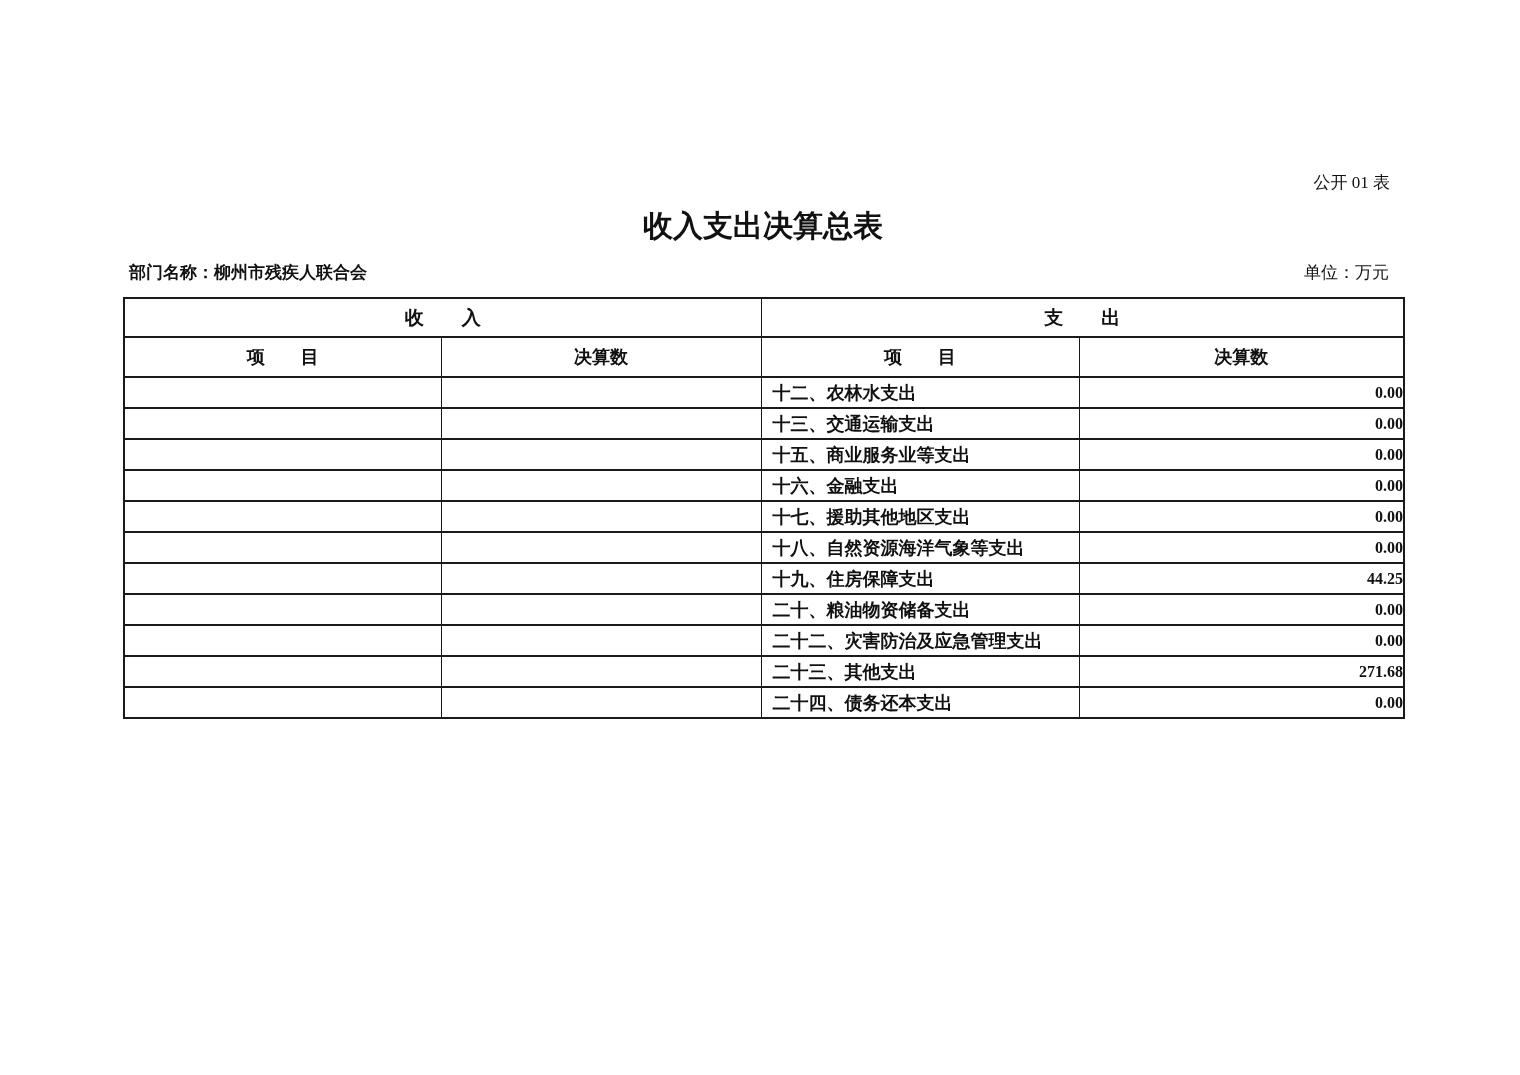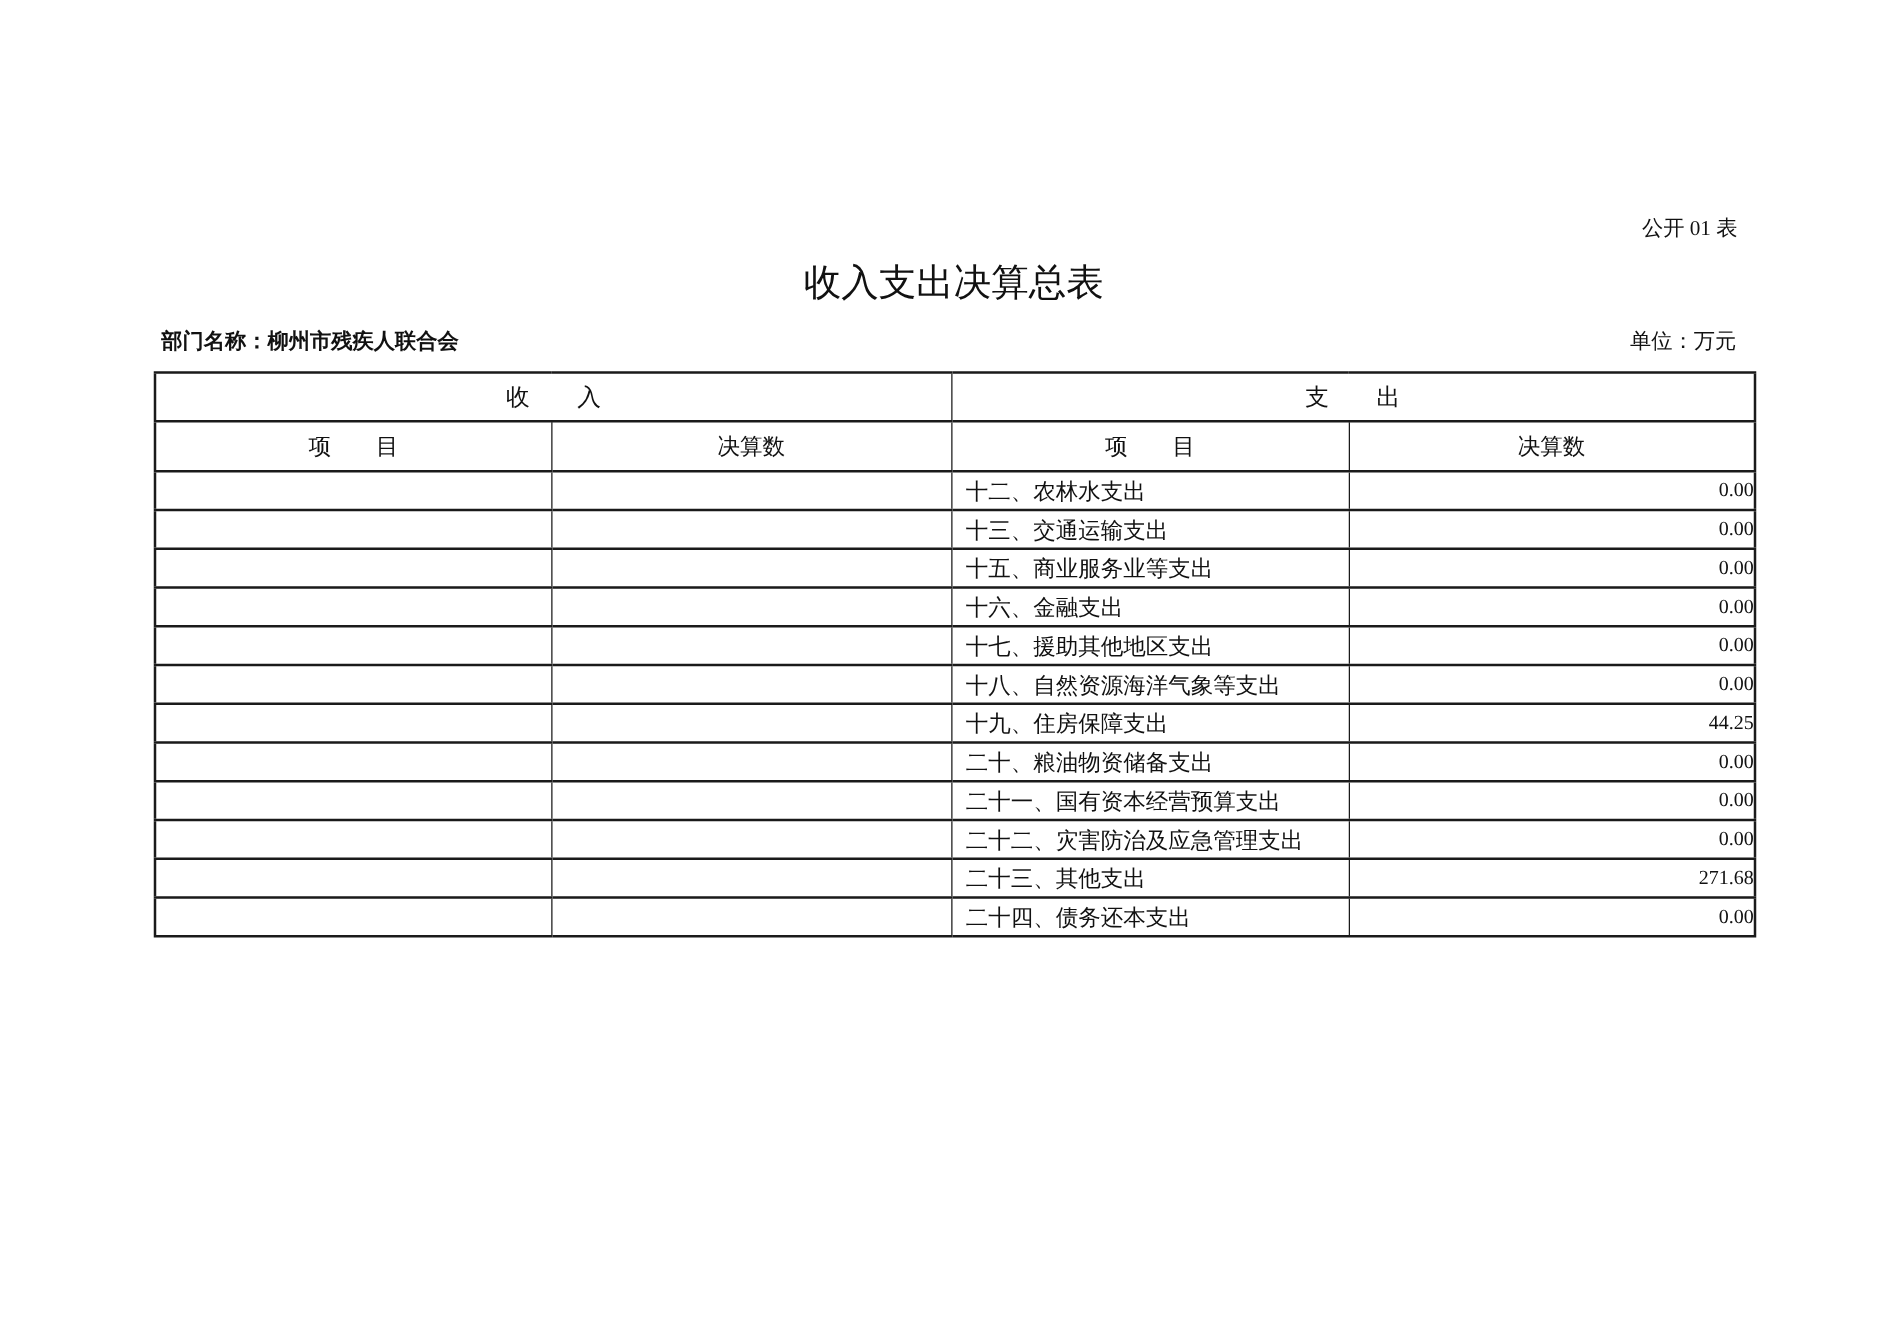--- a/index.html
+++ b/index.html
@@ -23,21 +23,21 @@
     white-space: pre;
     text-align: right;
   }
   .page-title {
     position: absolute;
     top: 206px;
     left: 123px;
     width: 1280px;
     text-align: center;
     font-size: 30px;
-    font-weight: normal;
+    font-weight: bold;
   }
   .meta-row {
     position: absolute;
     top: 261px;
     left: 123px;
     width: 1280px;
     display: flex;
     justify-content: space-between;
     align-items: baseline;
     font-size: 17px;
@@ -59,21 +59,21 @@
     border-collapse: collapse;
     table-layout: fixed;
     border: 2px solid #1a1a1a;
   }
   table.summary th,
   table.summary td {
     border-left: 1.5px solid #1a1a1a;
     border-right: 1.5px solid #1a1a1a;
     border-top: 2px solid #1a1a1a;
     border-bottom: 2px solid #1a1a1a;
-    font-weight: normal;
+    font-weight: bold;
     overflow: hidden;
     white-space: nowrap;
     vertical-align: middle;
     margin-top: 40px;
   }
   tr.h1 { height: 39px; }
   tr.h2 { height: 40px; }
   tr.h1 th, tr.h2 th {
     text-align: center;
     font-size: 19px;
@@ -169,26 +169,20 @@
       </tr>
       <tr>
         <td class="c-item"></td>
         <td class="c-amt"></td>
         <td class="c-item">二十、粮油物资储备支出</td>
         <td class="c-amt">0.00</td>
       </tr>
       <tr>
         <td class="c-item"></td>
         <td class="c-amt"></td>
-        <td class="c-item">二十一、国有资本经营预算支出</td>
-        <td class="c-amt">0.00</td>
-      </tr>
-      <tr>
-        <td class="c-item"></td>
-        <td class="c-amt"></td>
         <td class="c-item">二十二、灾害防治及应急管理支出</td>
         <td class="c-amt">0.00</td>
       </tr>
       <tr>
         <td class="c-item"></td>
         <td class="c-amt"></td>
         <td class="c-item">二十三、其他支出</td>
         <td class="c-amt">271.68</td>
       </tr>
       <tr>

